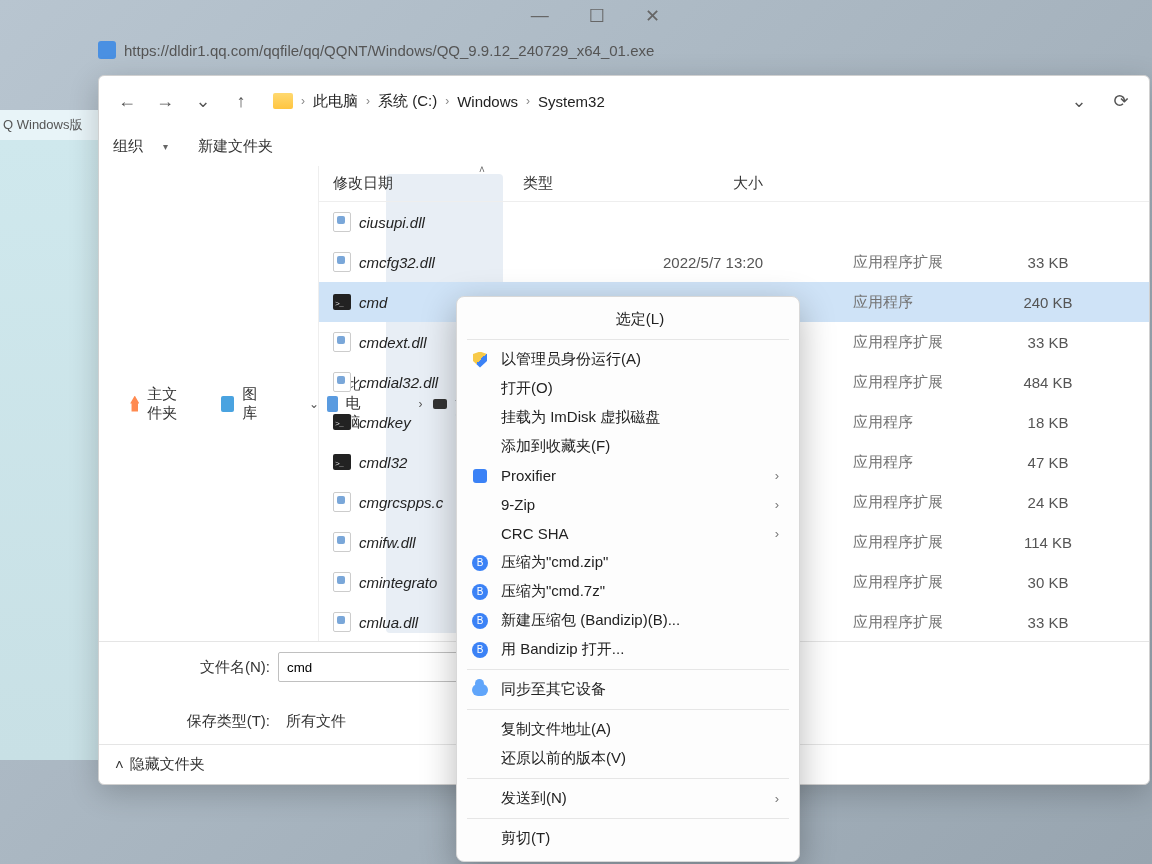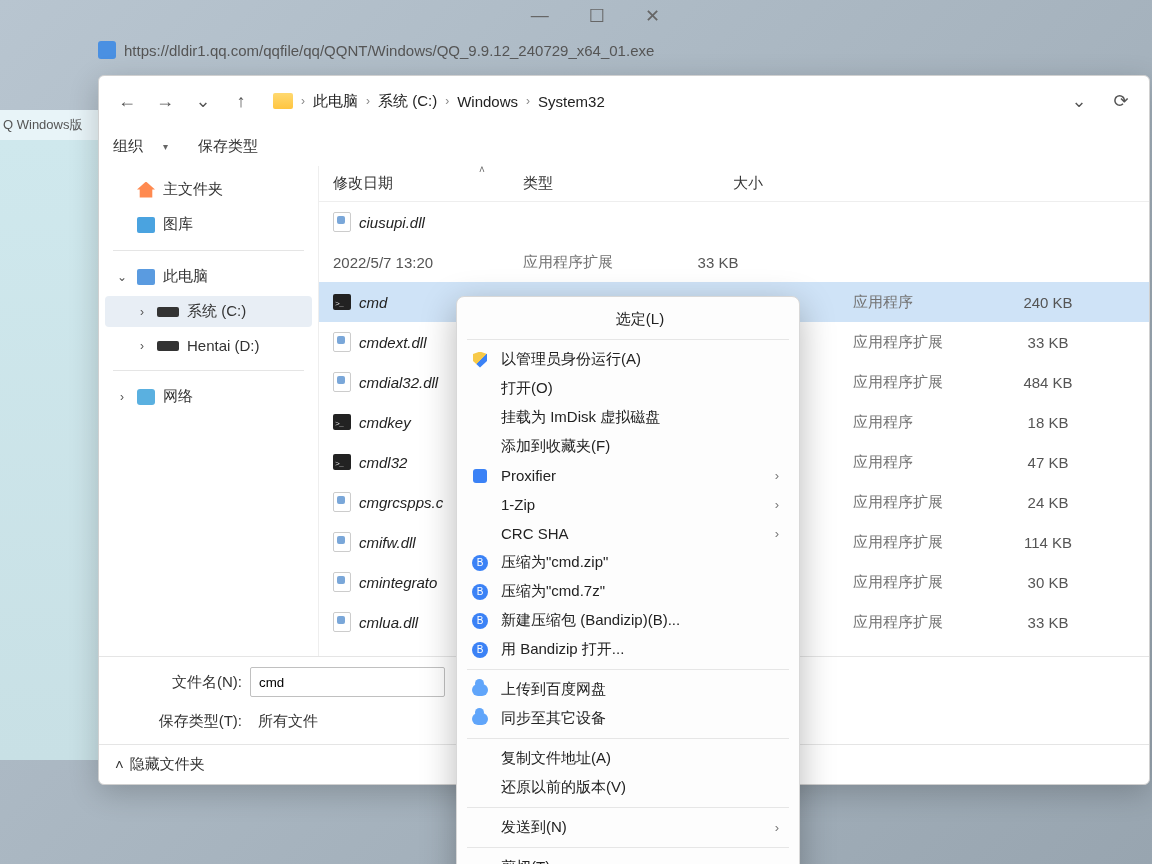--- a/index.html
+++ b/index.html
@@ -20,21 +20,21 @@
 .folder-icon { width:20px; height:16px; background:linear-gradient(#ffd970,#ffc540); border-radius:2px; }
 .bc-sep { color:#888; font-size:12px; }
 .bc-item { color:#222; }
 .refresh-area { margin-left:auto; display:flex; gap:10px; align-items:center; }
 
 .toolbar { height:40px; display:flex; align-items:center; padding:0 14px; gap:30px; color:#333; }
 .tb-item { display:flex; align-items:center; gap:20px; }
 .dd-caret { font-size:10px; color:#666; }
 
 .body { flex:1; display:flex; overflow:hidden; }
-.sidebar { width:220px; border-right:1px solid #eee; padding:8px 6px; display:flex; flex-direction:column; gap:4px; }
+.sidebar { width:220px; border-right:1px solid #eee; padding:8px 6px; display:flex; flex-direction:row; gap:4px;justify-content:space-between; }
 .sb-item { display:flex; align-items:center; gap:8px; padding:6px 10px; border-radius:4px; color:#333; }
 .sb-item.indent { padding-left:30px; }
 .sb-item.selected { background:#e8eef5; }
 .sb-caret { width:14px; text-align:center; color:#555; font-size:12px; }
 .sb-icon { width:18px; height:16px; display:inline-block; }
 .sb-home { background:#ff8a50; clip-path:polygon(50% 0,100% 50%,85% 50%,85% 100%,15% 100%,15% 50%,0 50%); }
 .sb-pic { background:#4aa3e0; border-radius:2px; }
 .sb-pc { background:#5a9be0; border-radius:2px; }
 .sb-disk { width:22px; height:10px; background:#333; border-radius:2px; }
 .sb-net { background:#5ab0e0; border-radius:3px; }
@@ -53,21 +53,21 @@
 .fl-row.selected { background:#cfe3f7; }
 .fl-row .col-name { flex:0 0 330px; display:flex; align-items:center; gap:8px; white-space:nowrap; overflow:hidden;font-style:italic; }
 .fl-row .col-date { flex:0 0 190px; color:#555; }
 .fl-row .col-type { flex:0 0 150px; color:#737373; }
 .fl-row .col-size { flex:0 0 90px; text-align:center; color:#555; }
 .fi-dll { width:18px; height:20px; background:#fff; border:1px solid #ccc; border-radius:2px; position:relative; }
 .fi-dll::after { content:""; position:absolute; left:3px; top:3px; width:8px; height:8px; background:#7aa7d9; border-radius:2px; }
 .fi-exe { width:18px; height:16px; background:#222; border-radius:2px; }
 .fi-exe::after { content:">_"; color:#ddd; font-size:8px; position:relative; left:2px; top:-2px; }
 
-.bottom { border-top:1px solid #e5e5e5; padding:10px 20px 8px 48px; display:flex; flex-direction:column; gap:9px; }
+.bottom { border-top:1px solid #e5e5e5; padding:10px 20px 8px 76px; display:flex; flex-direction:column; gap:24px; }
 .field-row { display:flex; align-items:center; gap:8px; }
 .field-row label { width:95px; text-align:right; color:#333; }
 .field-input { flex:0 0 190px; height:30px; border:1px solid #c0c0c0; background:#fff; padding:0 8px; border-radius:2px; }
 .field-select { flex:0 0 190px; height:30px; display:flex; align-items:center; padding:0 8px; color:#333; }
 
 .footer { border-top:1px solid #e5e5e5; height:40px; display:flex; align-items:center; padding:0 16px; }
 .footer-left { display:flex; align-items:center; gap:6px; color:#333; }
 
 .context-menu { position:absolute; left:456px; top:296px; width:344px; background:#fdfdfd; border:1px solid #d8d8d8; border-radius:8px; box-shadow:0 10px 35px rgba(0,0,0,.28); padding:8px 0; z-index:100; }
 .cm-item { display:flex; align-items:center; height:29px; padding:0 20px 0 44px; position:relative; color:#222; font-size:15px; }
@@ -120,21 +120,21 @@
       <span class="nav-btn">⟳</span>
     </div>
   </div>
 
   <div class="toolbar">
     <div class="tb-item">
         <span>组织</span>
         <span class="dd-caret">▾</span>
       </div>
     <div class="tb-item">
-        <span>保存类型</span>
+        <span>新建文件夹</span>
       </div>
   </div>
 
   <div class="body">
     <div class="sidebar">
       <div class="sb-item">
           <span class="sb-caret"></span>
           <span class="sb-icon sb-home"></span>
           <span>主文件夹</span>
         </div>
@@ -178,20 +178,24 @@
           <div class="fl-row">
             <div class="col-name">
               <span class="fi-dll"></span>
               <span>ciusupi.dll</span>
             </div>
             <div class="col-date"></div>
             <div class="col-type"></div>
             <div class="col-size"></div>
           </div>
           <div class="fl-row">
+            <div class="col-name">
+              <span class="fi-dll"></span>
+              <span>cmcfg32.dll</span>
+            </div>
             <div class="col-date">2022/5/7 13:20</div>
             <div class="col-type">应用程序扩展</div>
             <div class="col-size">33 KB</div>
           </div>
           <div class="fl-row selected">
             <div class="col-name">
               <span class="fi-exe"></span>
               <span>cmd</span>
             </div>
             <div class="col-date"></div>
@@ -316,21 +320,21 @@
       <span>添加到收藏夹(F)</span>
     </div>
   <div class="cm-item">
       <span class="cm-ic">
         <span class="cm-px"></span>
       </span>
       <span>Proxifier</span>
       <span class="sub">›</span>
     </div>
   <div class="cm-item">
-      <span>1-Zip</span>
+      <span>9-Zip</span>
       <span class="sub">›</span>
     </div>
   <div class="cm-item">
       <span>CRC SHA</span>
       <span class="sub">›</span>
     </div>
   <div class="cm-item">
       <span class="cm-ic">
         <span class="cm-circ">B</span>
       </span>
@@ -352,26 +356,20 @@
       <span class="cm-ic">
         <span class="cm-circ">B</span>
       </span>
       <span>用 Bandizip 打开...</span>
     </div>
   <div class="cm-sep"></div>
   <div class="cm-item">
       <span class="cm-ic">
         <span class="cm-cloud"></span>
       </span>
-      <span>上传到百度网盘</span>
-    </div>
-  <div class="cm-item">
-      <span class="cm-ic">
-        <span class="cm-cloud"></span>
-      </span>
       <span>同步至其它设备</span>
     </div>
   <div class="cm-sep"></div>
   <div class="cm-item">
       <span>复制文件地址(A)</span>
     </div>
   <div class="cm-item">
       <span>还原以前的版本(V)</span>
     </div>
   <div class="cm-sep"></div>

